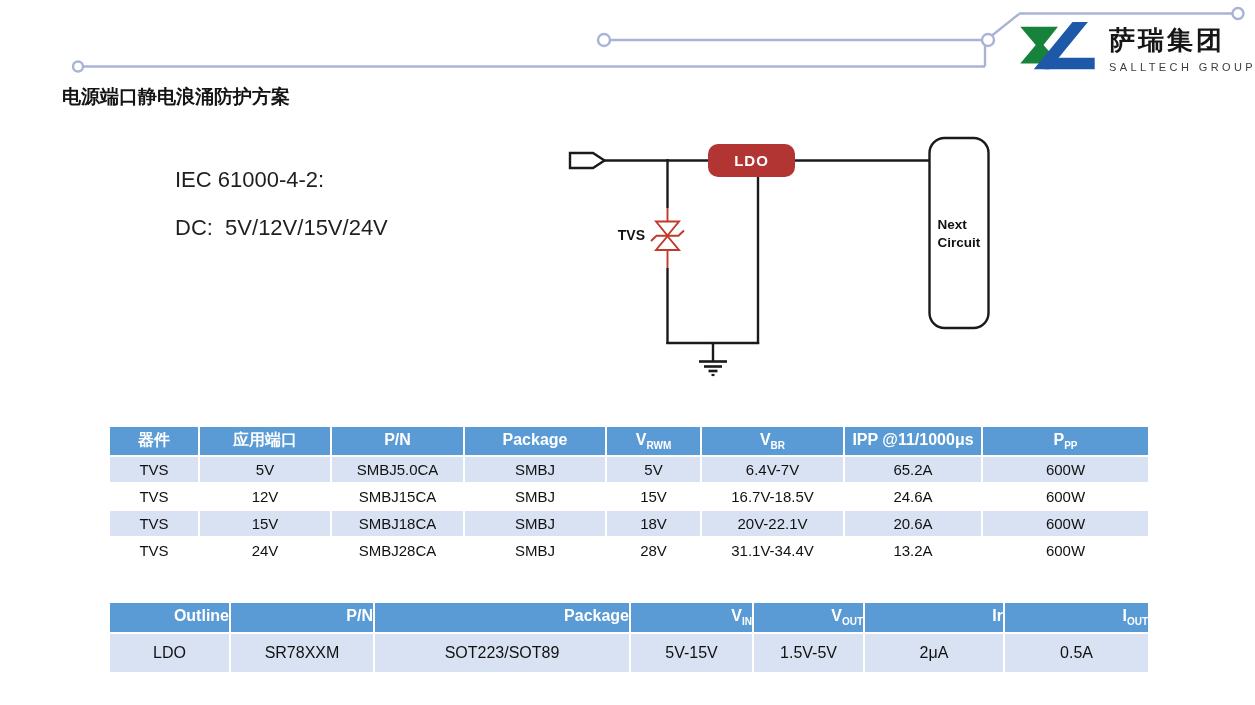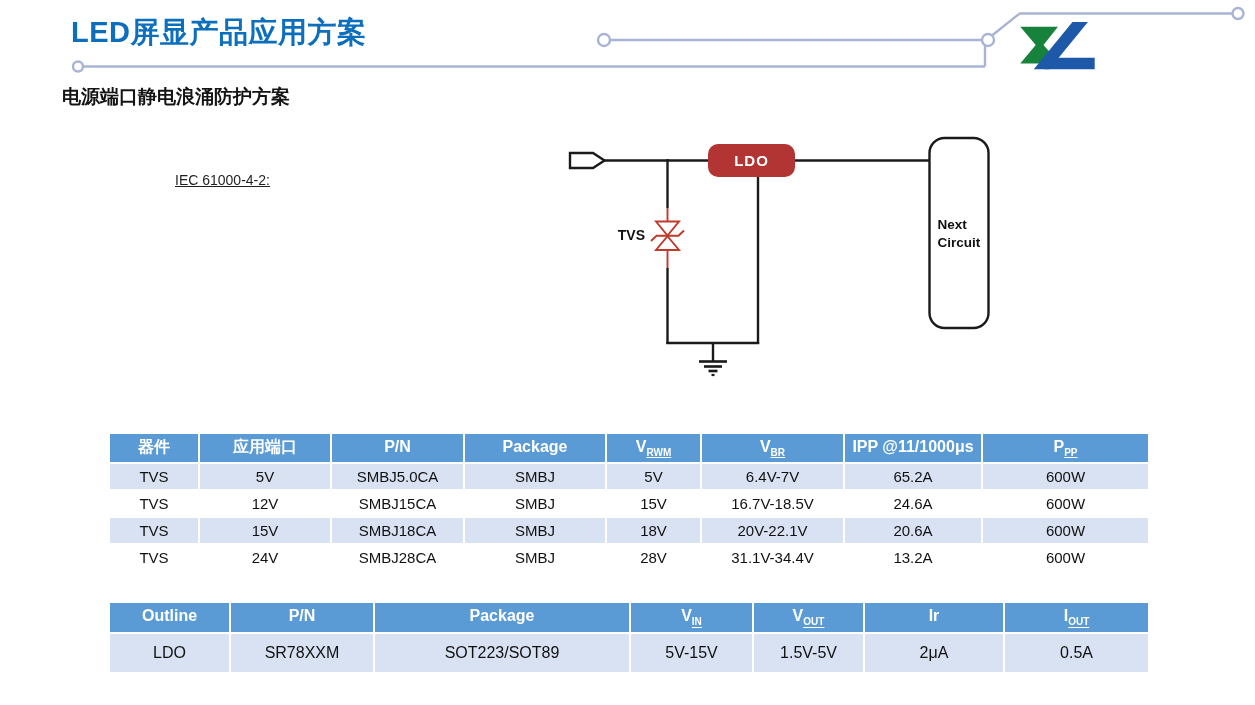--- a/index.html
+++ b/index.html
@@ -21,43 +21,43 @@
   }
   .logo-text { display: flex; flex-direction: column; padding-top: 4px; }
   .logo-name { font-size: 26px; font-weight: bold; color: #161616; letter-spacing: 3px; white-space: pre; }
   .logo-sub { font-size: 11px; color: #3c3c3c; letter-spacing: 3.4px; margin-top: 3px; white-space: pre; }
   .subtitle {
     position: absolute; left: 62px; top: 84px; z-index: 2;
     font-size: 19px; font-weight: bold; color: #141414; white-space: pre;
   }
   .specs { position: absolute; left: 175px; top: 168px; z-index: 2; color: #1f1f1f; }
   .spec-group { margin-bottom: 24px; }
-  .spec-line { font-size: 14px; line-height: 24px; white-space: pre; text-decoration: underline; }
+  .spec-line { font-size: 22px; line-height: 24px; white-space: pre; }
   .circuit { position: absolute; left: 550px; top: 125px; z-index: 2; }
   .data-table {
     position: absolute; left: 108px; z-index: 2;
     border-collapse: collapse; table-layout: fixed; width: 1040px;
   }
-  .tvs-table { top: 425px; margin-top: 7px; }
+  .tvs-table { top: 425px; }
   .ldo-table { top: 601px; }
   .data-table th {
     background: #5b9bd5; color: #ffffff; font-weight: bold; font-size: 16px;
     border: 2px solid #ffffff; text-align: center; padding: 0; height: 30px;
   }
   .tvs-table td {
     font-size: 15px; color: #111; border: 2px solid #ffffff;
     text-align: center; padding: 0; height: 27px; background: #ffffff;
   }
-  .ldo-table th { height: 31px; }
+  .ldo-table th { height: 31px; text-align: right; }
   .ldo-table td {
     font-size: 16px; color: #111; border: 2px solid #ffffff;
     text-align: center; padding: 0; height: 40px; background: #d9e2f3;
   }
   .tvs-table tr.band td { background: #d9e2f3; }
-  .data-table sub { font-size: 10px; font-weight: bold; text-decoration: underline; }
+  .data-table sub { font-size: 10px; font-weight: bold; }
 </style>
 </head>
 <body>
 
 <div class="slide">
 
   <svg class="decor" width="1255" height="85" viewBox="0 0 1255 85">
     <g stroke="#a9b3d6" stroke-width="2.4" fill="none">
       <line x1="83" y1="66.5" x2="985" y2="66.5"></line>
       <line x1="985" y1="66.5" x2="985" y2="45"></line>
@@ -66,37 +66,43 @@
       <line x1="1019" y1="13.5" x2="1233" y2="13.5"></line>
     </g>
     <g stroke="#a9b3d6" stroke-width="2.4" fill="#ffffff">
       <circle cx="78" cy="66.5" r="5"></circle>
       <circle cx="604" cy="40" r="6"></circle>
       <circle cx="988" cy="40" r="6"></circle>
       <circle cx="1238" cy="13.5" r="5.5"></circle>
     </g>
   </svg>
 
-  <div class="page-title">LED屏显产品应用方案</div>
 
   <div class="logo">
     <svg width="88" height="58" viewBox="0 0 90 60">
       <polygon points="7,8 46,8 31,27 48,46 7,46 23,27" fill="#17823b"></polygon>
       <polygon points="61,3 77,3 37,52 21,52" fill="#1d59a8"></polygon>
       <polygon points="42,40 84,40 84,52 32,52" fill="#1d59a8"></polygon>
     </svg>
+    <div class="logo-text">
+      <span class="logo-name">萨瑞集团</span>
+      <span class="logo-sub">SALLTECH GROUP</span>
+    </div>
   </div>
 
   <div class="subtitle">电源端口静电浪涌防护方案</div>
 
   <div class="specs">
     <div class="spec-group">
       <div class="spec-line">IEC 61000-4-2:</div>
     </div>
     <div class="spec-group">
+    </div>
+    <div class="spec-group">
+      <div class="spec-line">DC:  5V/12V/15V/24V</div>
     </div>
   </div>
 
   <svg class="circuit" width="460" height="265" viewBox="550 125 460 265">
 
     <g stroke="#1a1a1a" stroke-width="2.4" fill="none">
       <line x1="604" y1="160.5" x2="708" y2="160.5"></line>
       <line x1="795" y1="160.5" x2="929" y2="160.5"></line>
       <line x1="667.5" y1="159" x2="667.5" y2="208"></line>
       <line x1="667.5" y1="268" x2="667.5" y2="344"></line>

